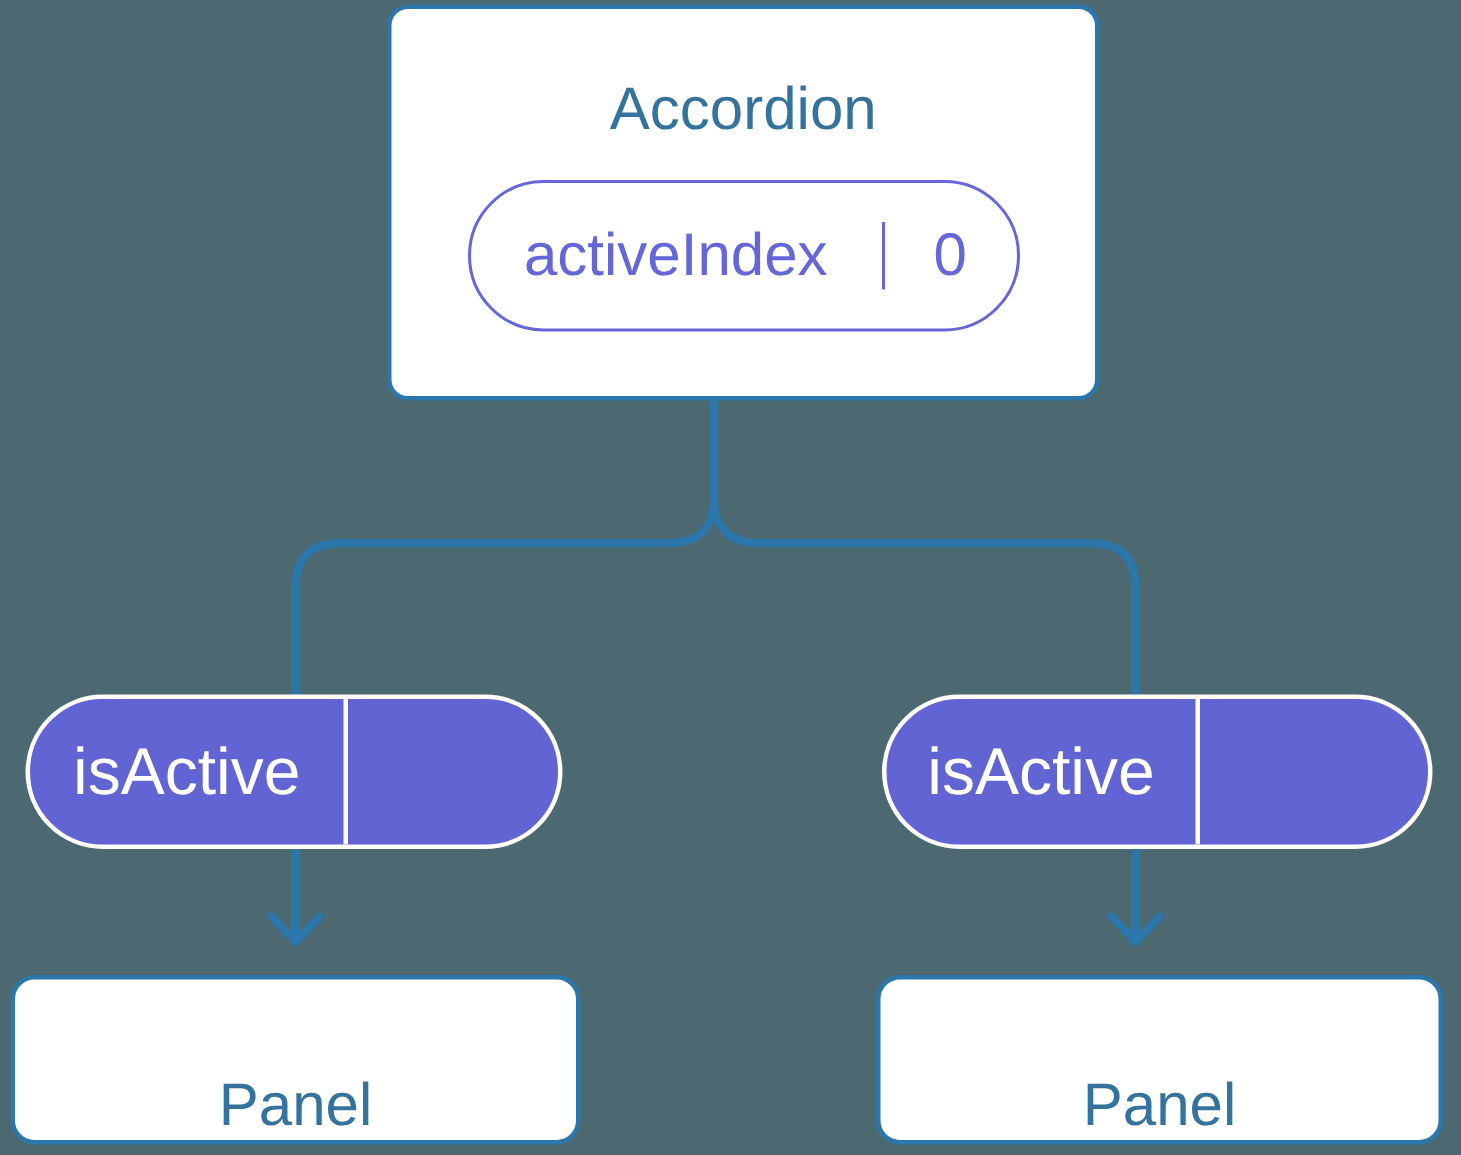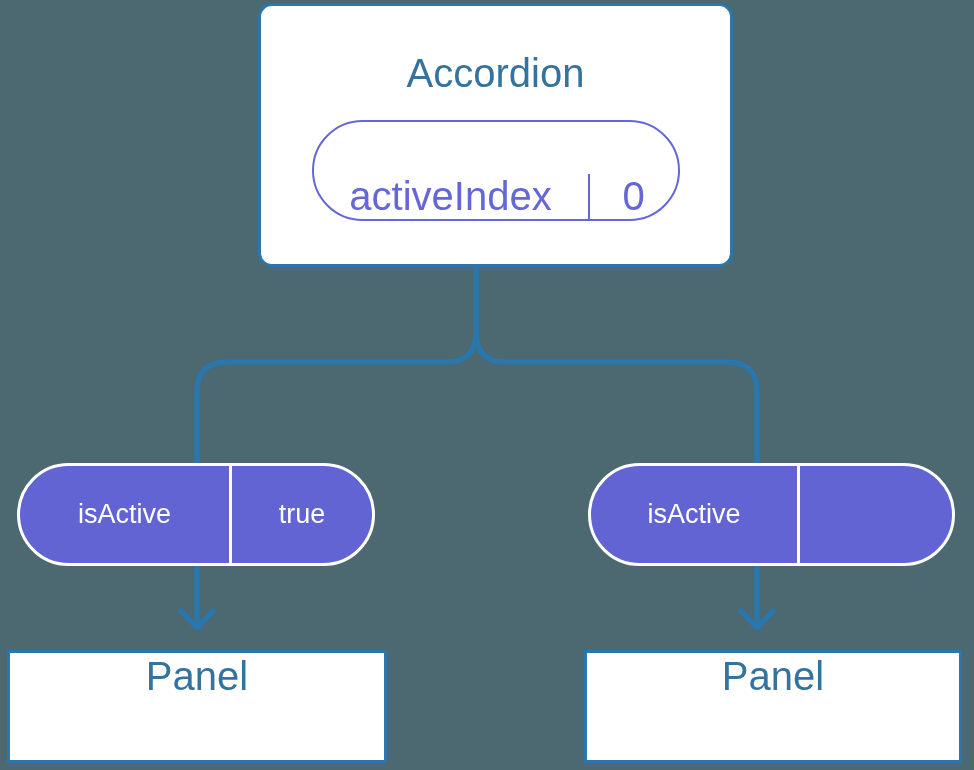--- a/index.html
+++ b/index.html
@@ -42,21 +42,21 @@
     gap:24px;
   }
   .node-title{
     font-size:40px;font-weight:500;color:var(--label-blue);
     line-height:1.15;
   }
   .state-pill{
     width:368px;height:101px;
     border:2px solid var(--purple);
     border-radius:51px;
-    display:flex;align-items:flex-end;
+    display:flex;align-items:center;
     background:#fff;
     overflow:hidden;
   }
   .state-pill .cell{
     display:flex;align-items:center;justify-content:center;
     font-size:40px;font-weight:500;color:var(--purple);
   }
   .state-pill .cell.key{flex:0 0 276px;border-right:2px solid var(--purple);}
   .state-pill .cell.val{flex:1;}
   .prop-pill{
@@ -65,28 +65,28 @@
     background:var(--purple-fill);
     border:3px solid #fff;
     border-radius:52px;
     display:flex;align-items:stretch;
     overflow:hidden;
   }
   .prop-pill.left{left:17px;top:463px;width:358px;}
   .prop-pill.right{left:588px;top:463px;width:367px;}
   .prop-pill .cell{
     display:flex;align-items:center;justify-content:center;
-    font-size:27px;font-weight:500;color:#fff;
+    font-size:44px;font-weight:500;color:#fff;
   }
   .prop-pill.left .cell.key{flex:0 0 212px;border-right:3px solid #fff;}
   .prop-pill.right .cell.key{flex:0 0 209px;border-right:3px solid #fff;}
   .prop-pill .cell.val{flex:1;}
   .panel-box{
-    border-radius:0;
-    display:flex;align-items:flex-start;justify-content:center;
+    border-radius:16px;
+    display:flex;align-items:flex-end;justify-content:center;
   }
   .panel-box.left{left:7px;top:650px;width:380px;height:113px;}
   .panel-box.right{left:584px;top:650px;width:378px;height:113px;}
 </style>
 </head>
 <body>
 
 <div class="canvas">
 
   <svg class="connector-svg" viewBox="0 0 974 770">
@@ -99,21 +99,20 @@
   <div class="node accordion-box">
     <div class="node-title">Accordion</div>
     <div class="state-pill">
       <div class="cell key">activeIndex</div>
       <div class="cell val">0</div>
     </div>
   </div>
 
   <div class="prop-pill left">
     <div class="cell key">isActive</div>
-    <div class="cell val">true</div>
   </div>
 
   <div class="prop-pill right">
     <div class="cell key">isActive</div>
   </div>
 
   <div class="node panel-box left">
     <div class="node-title">Panel</div>
   </div>
 

